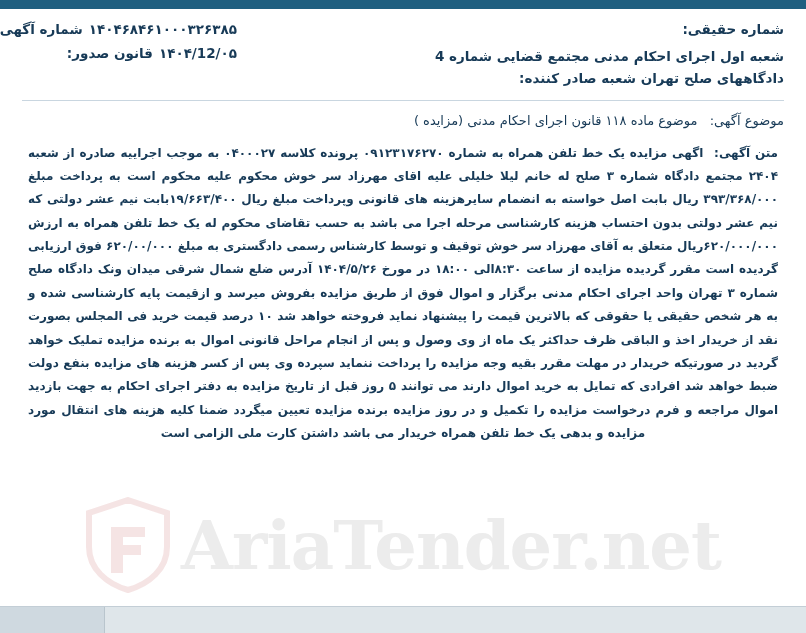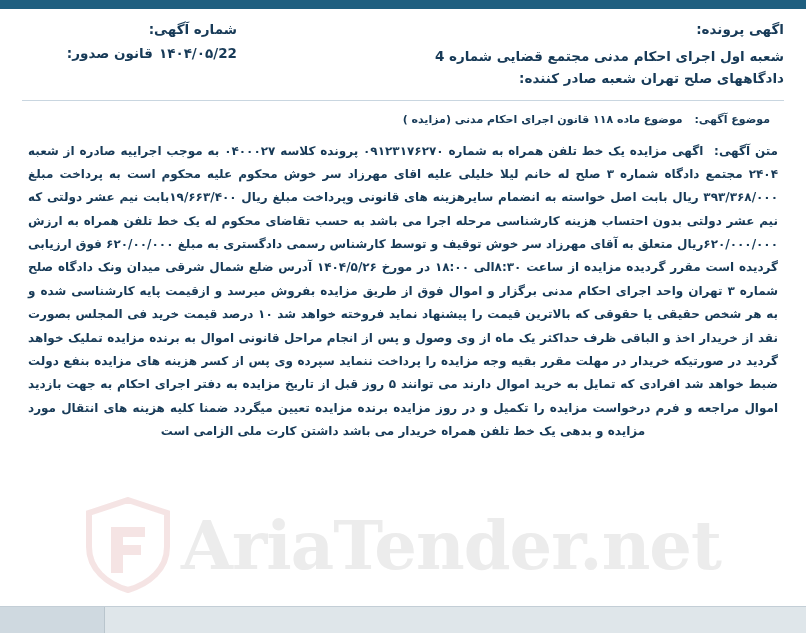--- a/index.html
+++ b/index.html
@@ -67,24 +67,24 @@
   }
   .hdr-left-col{
     flex:1 1 auto;
     text-align:right;
     padding-left:10px;
   }
   .divider{
     height:1px;background:#c9d6e0;margin:10px 0 12px 0;width:100%;
   }
   .subject{
-    font-size:11px;
-    font-weight:bold;
+    font-size:13px;
+    font-weight:normal;
     color:#173a57;
-    margin:6px 14px 14px 0;
+    margin:6px 0 14px 0;
     text-align:right;
   }
   .subject .lbl{margin-left:8px;}
   .body-block{
     font-size:12px;
     line-height:1.95;
     text-align:justify;
     text-align-last:center;
     font-weight:bold;
     color:#173a57;
@@ -142,40 +142,41 @@
 
   <div class="topbar">
     <div class="topbar-inner"></div>
   </div>
 
   <div class="content">
 
     <div class="hdr-row">
       <div class="hdr-left-col">
         <span class="hdr-cell">
-          <span class="hdr-label">اگهی پرونده:</span>
+          <span class="hdr-label">شماره حقیقی:</span>
         </span>
       </div>
       <div class="hdr-right-col">
         <span class="hdr-cell">
+          <span class="hdr-value">۱۴۰۴۶۸۴۶۱۰۰۰۳۲۶۳۸۵</span>
           <span class="hdr-label">شماره آگهی:</span>
         </span>
       </div>
     </div>
 
     <div class="hdr-row">
       <div class="hdr-left-col">
         <span class="hdr-cell wide">
           <span class="hdr-value">شعبه اول اجرای احکام مدنی مجتمع قضایی شماره 4 دادگاههای صلح تهران</span>
           <span class="hdr-label">شعبه صادر کننده:</span>
         </span>
       </div>
       <div class="hdr-right-col">
         <span class="hdr-cell">
-          <span class="hdr-value">۱۴۰۴/۰۵/22</span>
+          <span class="hdr-value">۱۴۰۴/12/۰۵</span>
           <span class="hdr-label">قانون صدور:</span>
         </span>
       </div>
     </div>
 
     <div class="divider"></div>
 
     <div class="subject">
       <span class="lbl">موضوع آگهی:</span>
       <span>موضوع ماده ۱۱۸ قانون اجرای احکام مدنی (مزایده )</span>

